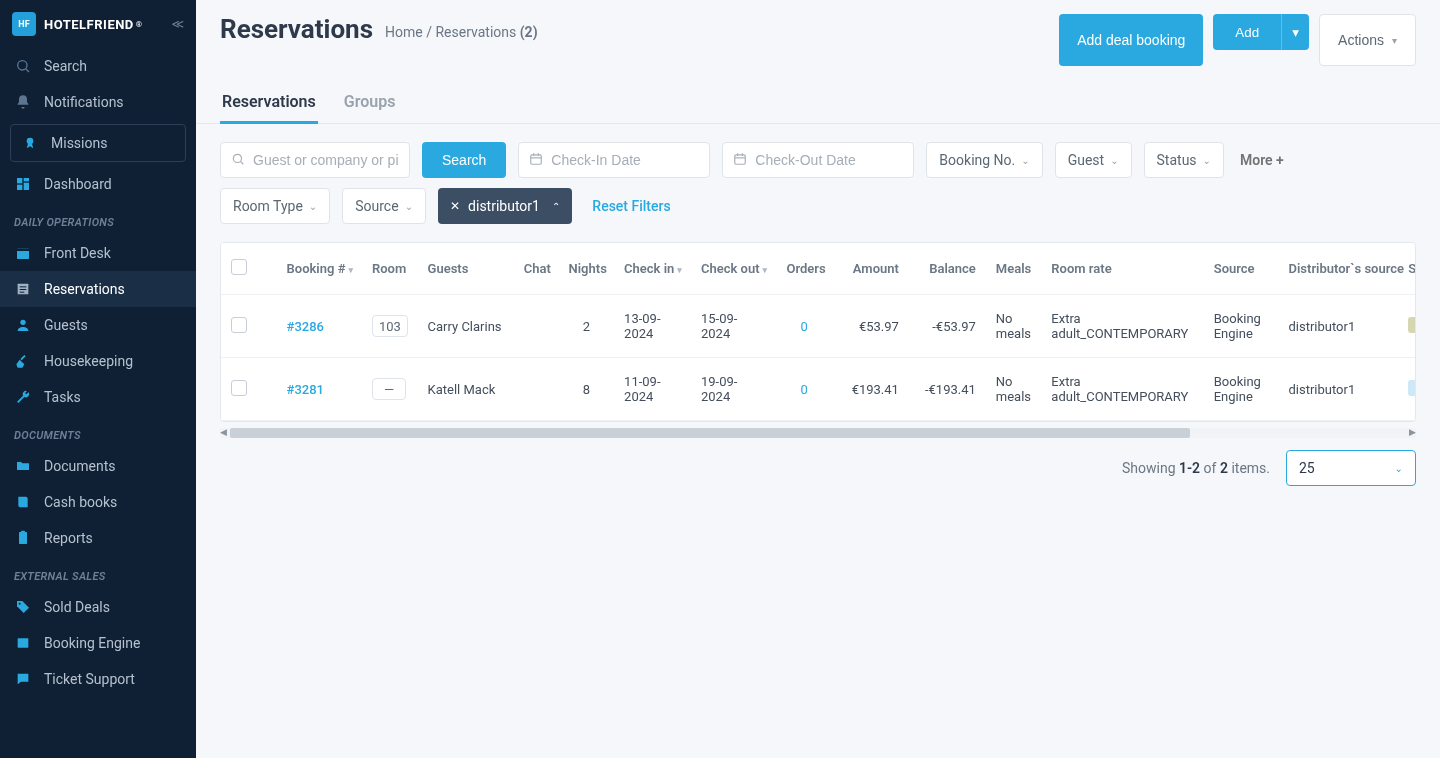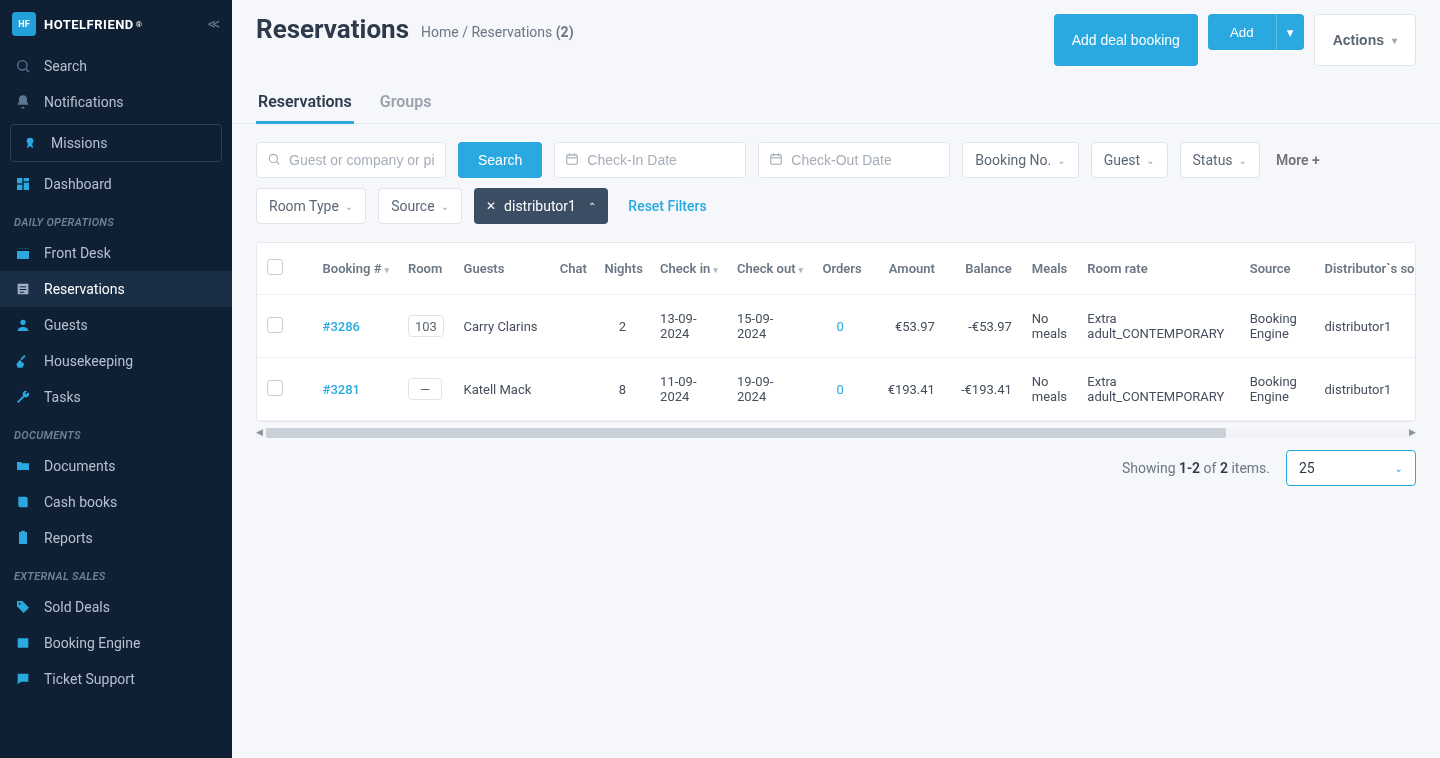--- a/index.html
+++ b/index.html
@@ -1,20 +1,20 @@
 <!DOCTYPE html>
 <html><head>
   <meta charset="utf-8">
   <style>
     * { margin: 0; padding: 0; box-sizing: border-box; }
     body { font-family: -apple-system, "Segoe UI", Roboto, Helvetica, Arial, sans-serif; font-size: 14px; color: #2e3a4b; background: #f5f7fa; }
     .app { display: flex; width: 1440px; height: 758px; overflow: hidden; }
 
     
-    .sidebar { width: 232px; background: #0f2034; color: #b5c1cf; flex-shrink: 0; overflow-y: auto; position: relative; }
+    .sidebar { width: 196px; background: #0f2034; color: #b5c1cf; flex-shrink: 0; overflow-y: auto; position: relative; }
     .sidebar::-webkit-scrollbar { width: 6px; }
     .sidebar::-webkit-scrollbar-track { background: #0f2034; }
     .sidebar::-webkit-scrollbar-thumb { background: #2c3f55; border-radius: 3px; }
     .logo-row { display: flex; align-items: center; height: 48px; padding: 0 12px; }
     .logo-cube { width: 24px; height: 24px; background: #23a0d9; border-radius: 4px; margin-right: 8px; position: relative; }
     .logo-cube::after { content: "HF"; position: absolute; inset: 0; display: flex; align-items: center; justify-content: center; font-size: 9px; font-weight: 700; color: #fff; }
     .logo-text { color: #fff; font-weight: 700; font-size: 13px; letter-spacing: 0.5px; }
     .logo-reg { font-size: 8px; vertical-align: super; color: #fff; margin-left: 2px; }
     .collapse-caret { margin-left: auto; color: #6e8095; font-size: 12px; cursor: pointer; }
 
@@ -30,21 +30,21 @@
     .topbar { padding: 14px 24px 0; display: flex; align-items: flex-start; }
     .page-title { font-size: 26px; font-weight: 700; color: #2e3a4b; margin-right: 12px; }
     .breadcrumbs { font-size: 14px; color: #6b7785; margin-top: 10px; }
     .breadcrumbs .count { }
     .top-actions { margin-left: auto; display: flex; gap: 10px; }
     .btn { display: inline-flex; align-items: center; justify-content: center; height: 52px; padding: 0 18px; border-radius: 4px; font-size: 14px; font-weight: 500; border: none; cursor: pointer; }
     .btn-primary { background: #29a9e0; color: #fff; }
     .btn-split { display: flex; }
     .btn-split .btn-segment-main { background: #29a9e0; color: #fff; border-radius: 4px 0 0 4px; padding: 0 22px; display: flex; align-items: center; height: 36px; border: none; cursor: pointer; }
     .btn-split .btn-segment-caret { background: #29a9e0; color: #fff; border-radius: 0 4px 4px 0; border-left: 1px solid rgba(255,255,255,.25); width: 28px; display: flex; align-items: center; justify-content: center; height: 36px; border-top: none; border-right: none; border-bottom: none; cursor: pointer; }
-    .btn-outline { background: #fff; color: #5b6874; border: 1px solid #dfe4ea; font-weight: bold; }
+    .btn-outline { background: #fff; color: #5b6874; border: 1px solid #dfe4ea; }
     .btn-outline .caret { margin-left: 8px; color: #99a2ad; font-size: 10px; }
 
     .tabs { padding: 16px 24px 0; border-bottom: 1px solid #e4e8ec; display: flex; gap: 24px; }
     .tab { padding: 10px 2px; font-size: 16px; font-weight: 600; color: #99a2ad; cursor: pointer; border-bottom: 3px solid transparent; margin-bottom: -1px; }
     .tab.active { color: #2e3a4b; border-bottom-color: #29a9e0; }
 
     .filters { padding: 18px 24px 0; display: flex; flex-wrap: wrap; gap: 12px; align-items: center; }
     .field { display: flex; align-items: center; background: #fff; border: 1px solid #dfe4ea; border-radius: 4px; height: 36px; padding: 0 10px; color: #5b6874; gap: 8px; }
     .field input { border: none; outline: none; font-size: 14px; color: #2e3a4b; background: transparent; width: 100%; }
     .field input::placeholder { color: #a6aeb8; }

